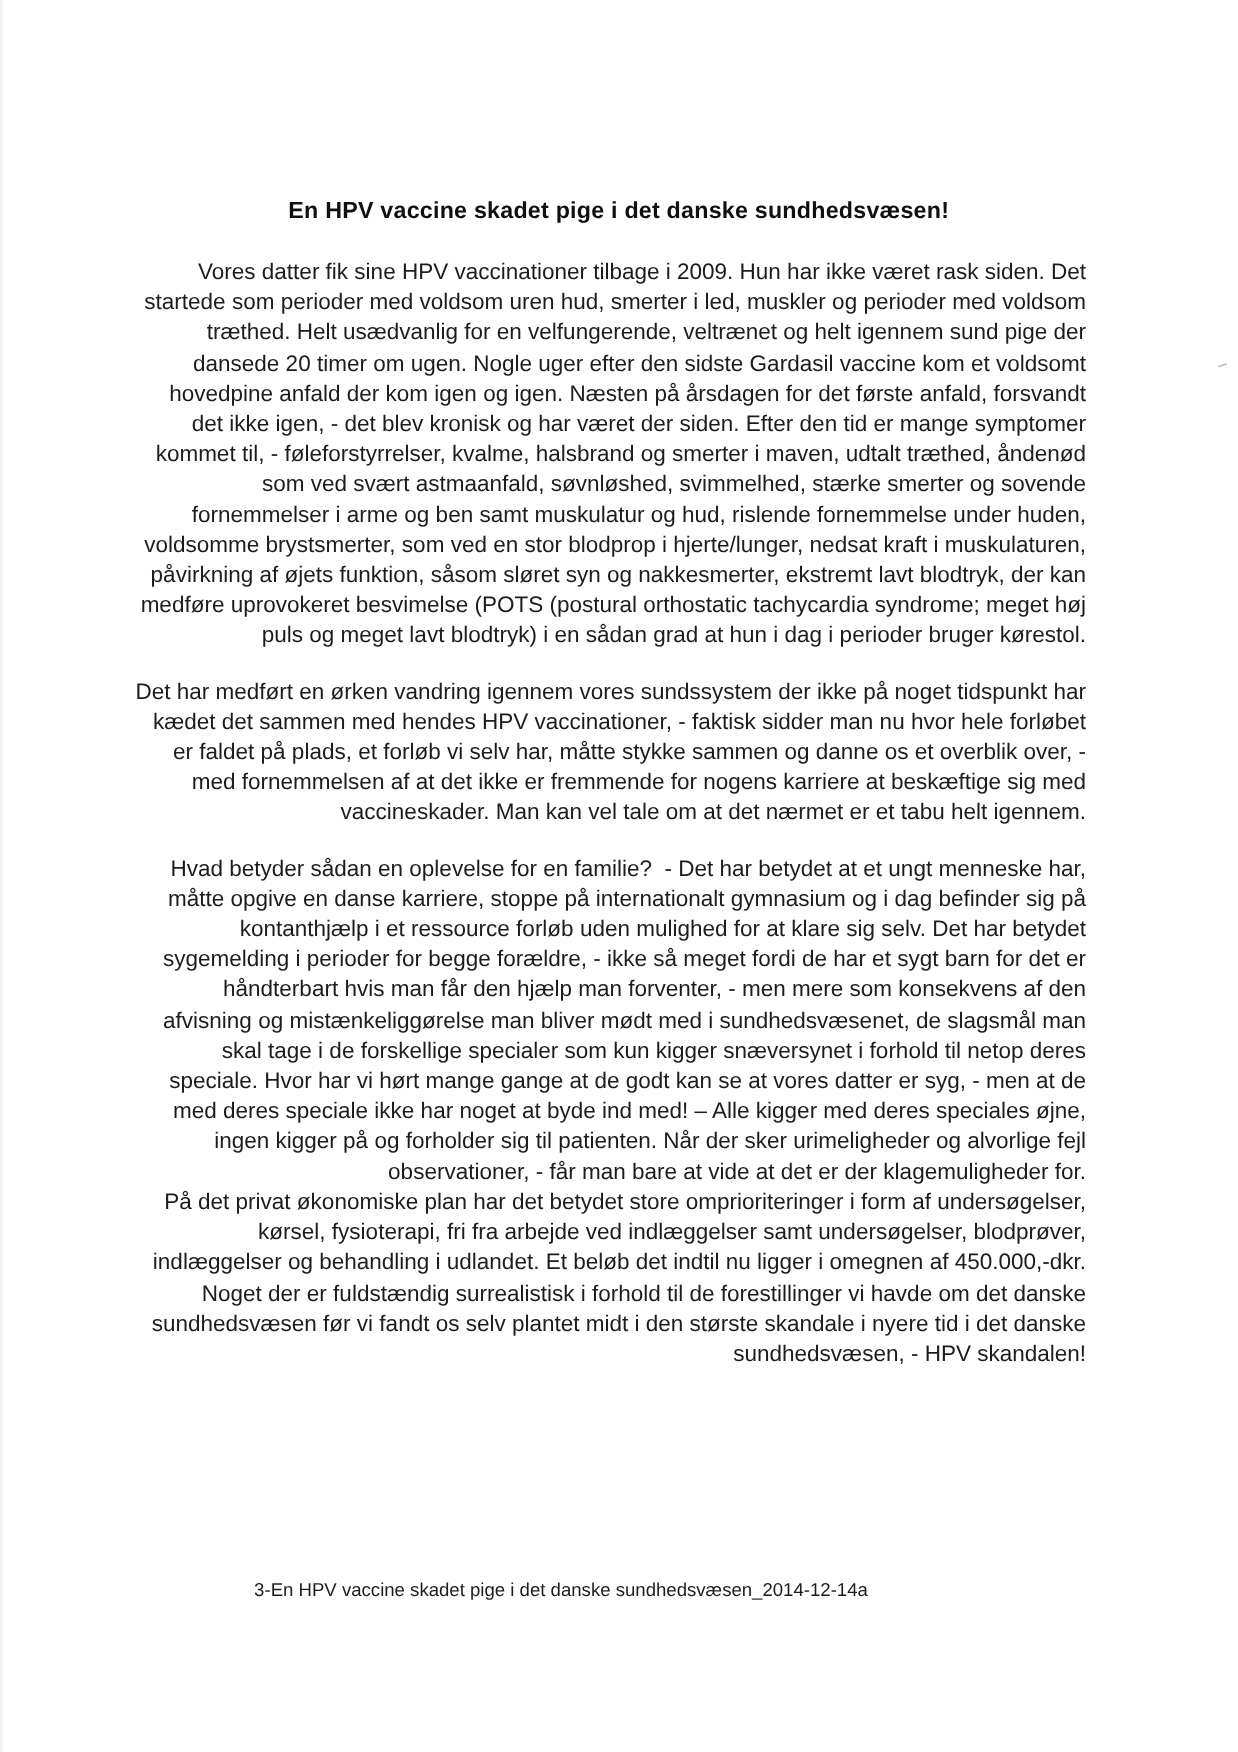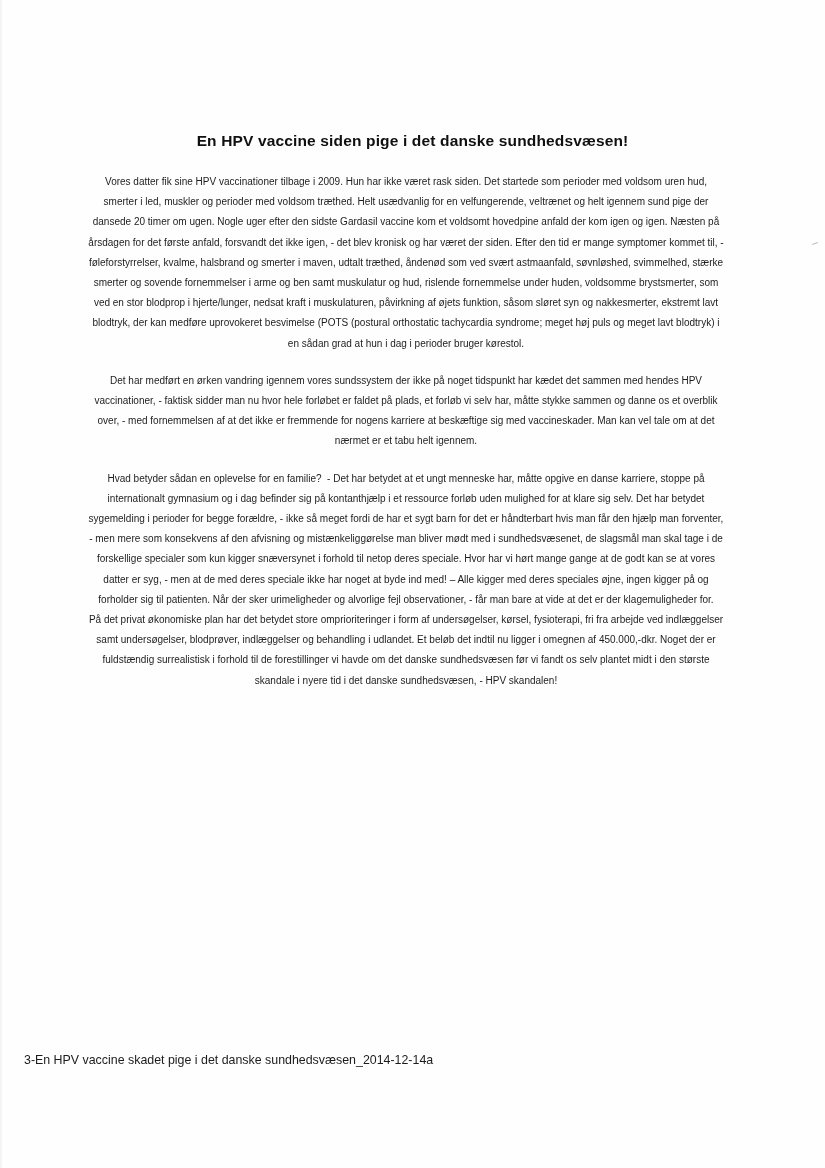--- a/index.html
+++ b/index.html
@@ -32,38 +32,38 @@
     font-size: 15.5px;
     font-weight: bold;
     letter-spacing: 0.15px;
     color: #101010;
   }
   .body-text {
     position: absolute;
     top: 172px;
     left: 88px;
     width: 636px;
-    font-size: 10px;
+    font-size: 15px;
     line-height: 20.2px;
     color: #1c1c1c;
-    text-align: center;
+    text-align: right;
   }
   .para {
     margin: 0 0 17px 0;
     white-space: pre-wrap;
   }
   .para.tight {
     margin-bottom: 0;
   }
   .footer {
     position: absolute;
     top: 1053px;
     left: 0;
     width: 724px;
-    text-align: left;
+    text-align: center;
     font-size: 12.4px;
     color: #1c1c1c;
   }
   .footer-inner {
     display: inline-block;
     padding-left: 24px;
   }
   .edge-mark {
     position: absolute;
     top: 243px;
@@ -83,21 +83,21 @@
   }
 </style>
 </head>
 <body>
 
 <div class="page">
 
   <div class="scan-shadow-left"></div>
   <div class="edge-mark"></div>
 
-  <div class="doc-title">En HPV vaccine siden pige i det danske sundhedsvæsen!</div>
+  <div class="doc-title">En HPV vaccine skadet pige i det danske sundhedsvæsen!</div>
 
   <div class="body-text">
     <p class="para">Vores datter fik sine HPV vaccinationer tilbage i 2009. Hun har ikke været rask siden. Det startede som perioder med voldsom uren hud, smerter i led, muskler og perioder med voldsom træthed. Helt usædvanlig for en velfungerende, veltrænet og helt igennem sund pige der dansede 20 timer om ugen. Nogle uger efter den sidste Gardasil vaccine kom et voldsomt hovedpine anfald der kom igen og igen. Næsten på årsdagen for det første anfald, forsvandt det ikke igen, - det blev kronisk og har været der siden. Efter den tid er mange symptomer kommet til, - føleforstyrrelser, kvalme, halsbrand og smerter i maven, udtalt træthed, åndenød som ved svært astmaanfald, søvnløshed, svimmelhed, stærke smerter og sovende fornemmelser i arme og ben samt muskulatur og hud, rislende fornemmelse under huden, voldsomme brystsmerter, som ved en stor blodprop i hjerte/lunger, nedsat kraft i muskulaturen, påvirkning af øjets funktion, såsom sløret syn og nakkesmerter, ekstremt lavt blodtryk, der kan medføre uprovokeret besvimelse (POTS (postural orthostatic tachycardia syndrome; meget høj puls og meget lavt blodtryk) i en sådan grad at hun i dag i perioder bruger kørestol.</p>
     <p class="para">Det har medført en ørken vandring igennem vores sundssystem der ikke på noget tidspunkt har kædet det sammen med hendes HPV vaccinationer, - faktisk sidder man nu hvor hele forløbet er faldet på plads, et forløb vi selv har, måtte stykke sammen og danne os et overblik over, - med fornemmelsen af at det ikke er fremmende for nogens karriere at beskæftige sig med vaccineskader. Man kan vel tale om at det nærmet er et tabu helt igennem.</p>
     <p class="para tight">Hvad betyder sådan en oplevelse for en familie?  - Det har betydet at et ungt menneske har, måtte opgive en danse karriere, stoppe på internationalt gymnasium og i dag befinder sig på kontanthjælp i et ressource forløb uden mulighed for at klare sig selv. Det har betydet sygemelding i perioder for begge forældre, - ikke så meget fordi de har et sygt barn for det er håndterbart hvis man får den hjælp man forventer, - men mere som konsekvens af den afvisning og mistænkeliggørelse man bliver mødt med i sundhedsvæsenet, de slagsmål man skal tage i de forskellige specialer som kun kigger snæversynet i forhold til netop deres speciale. Hvor har vi hørt mange gange at de godt kan se at vores datter er syg, - men at de med deres speciale ikke har noget at byde ind med! – Alle kigger med deres speciales øjne, ingen kigger på og forholder sig til patienten. Når der sker urimeligheder og alvorlige fejl observationer, - får man bare at vide at det er der klagemuligheder for.</p>
     <p class="para">På det privat økonomiske plan har det betydet store omprioriteringer i form af undersøgelser, kørsel, fysioterapi, fri fra arbejde ved indlæggelser samt undersøgelser, blodprøver, indlæggelser og behandling i udlandet. Et beløb det indtil nu ligger i omegnen af 450.000,-dkr. Noget der er fuldstændig surrealistisk i forhold til de forestillinger vi havde om det danske sundhedsvæsen før vi fandt os selv plantet midt i den største skandale i nyere tid i det danske sundhedsvæsen, - HPV skandalen!</p>
   </div>
 
   <div class="footer">
     <span class="footer-inner">3-En HPV vaccine skadet pige i det danske sundhedsvæsen_2014-12-14a</span>

